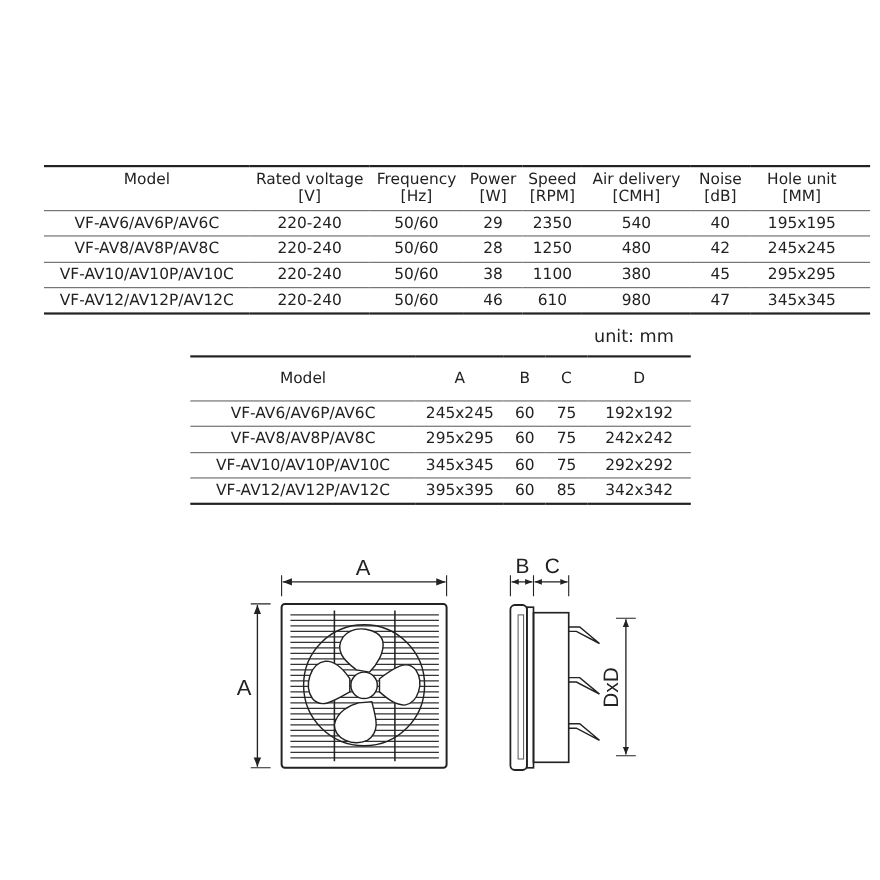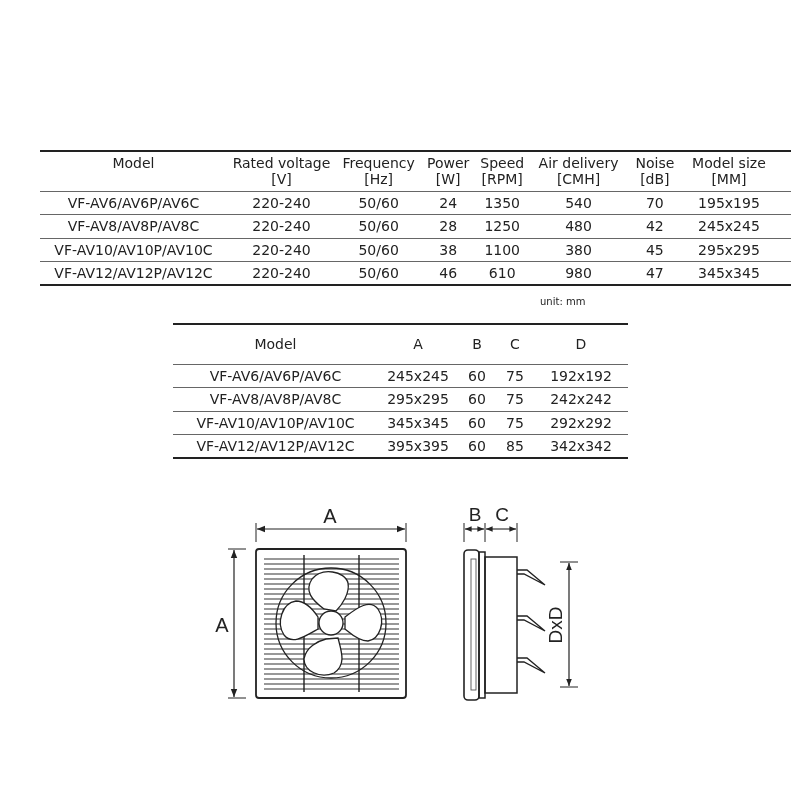--- a/index.html
+++ b/index.html
@@ -11,48 +11,48 @@
   #spec thead th{vertical-align:middle;border-bottom:1.5px solid #666;}
   #spec tbody tr{height:23.5px;}
   #spec tbody tr td{border-bottom:1.5px solid #666;}
   #spec tbody tr:last-child td{border-bottom:none;}
   #dim{left:173px;top:323px;width:455px;border-top:2px solid #222;border-bottom:2px solid #222;}
   #dim thead tr{height:40px;}
   #dim thead th{border-bottom:1.5px solid #666;}
   #dim tbody tr{height:23.5px;}
   #dim tbody tr td{border-bottom:1.5px solid #666;}
   #dim tbody tr:last-child td{border-bottom:none;}
-  .unit{position:absolute;left:540px;top:296px;font-size:10px;}
+  .unit{position:absolute;left:540px;top:296px;font-size:16px;}
   svg{position:absolute;}
 </style>
 </head>
 <body>
 
 <table id="spec">
   <thead>
     <tr>
       <th style="width:180px;vertical-align:top;padding-top:3px;"><span>Model</span></th>
       <th style="width:105px;"><span>Rated voltage</span><br><span>[V]</span></th>
       <th style="width:82px;"><span>Frequency</span><br><span>[Hz]</span></th>
       <th style="width:52px;"><span>Power</span><br><span>[W]</span></th>
       <th style="width:52px;margin-left:12px;"><span>Speed</span><br><span>[RPM]</span></th>
       <th style="width:95px;"><span>Air delivery</span><br><span>[CMH]</span></th>
       <th style="width:52px;"><span>Noise</span><br><span>[dB]</span></th>
-      <th style="width:90px;padding-right:15px;"><span>Model size</span><br><span>[MM]</span></th>
+      <th style="width:90px;padding-right:15px;"><span>Hole unit</span><br><span>[MM]</span></th>
     </tr>
   </thead>
   <tbody>
     <tr>
       <td>VF-AV6/AV6P/AV6C</td>
       <td>220-240</td>
       <td>50/60</td>
-      <td>24</td>
-      <td>1350</td>
+      <td>29</td>
+      <td>2350</td>
       <td>540</td>
-      <td>70</td>
+      <td>40</td>
       <td style="padding-right:15px;">195x195</td>
     </tr>
     <tr>
       <td>VF-AV8/AV8P/AV8C</td>
       <td>220-240</td>
       <td>50/60</td>
       <td>28</td>
       <td>1250</td>
       <td>480</td>
       <td>42</td>

